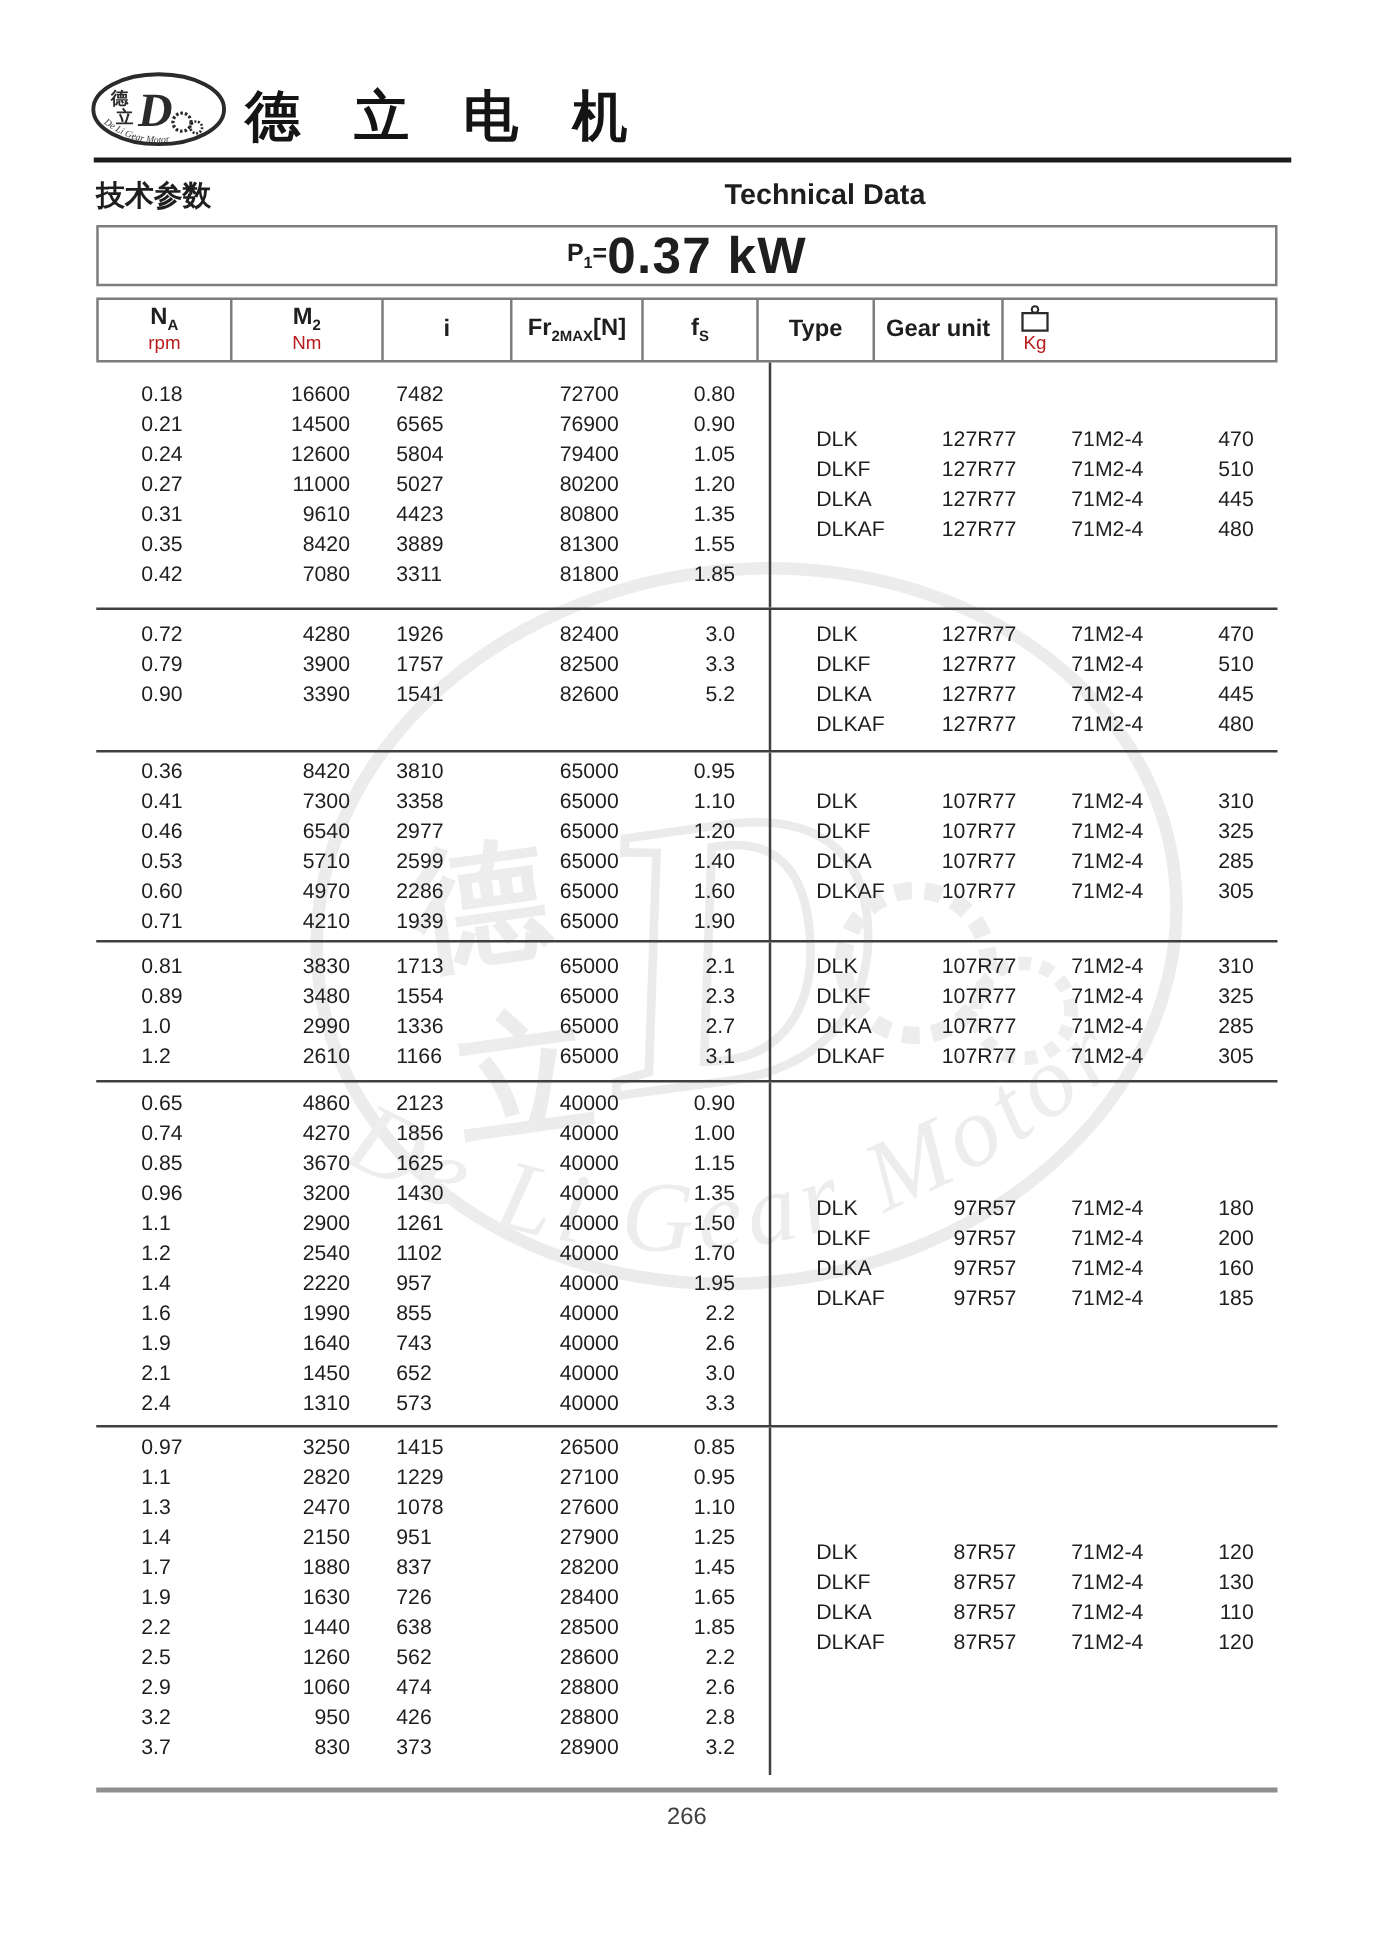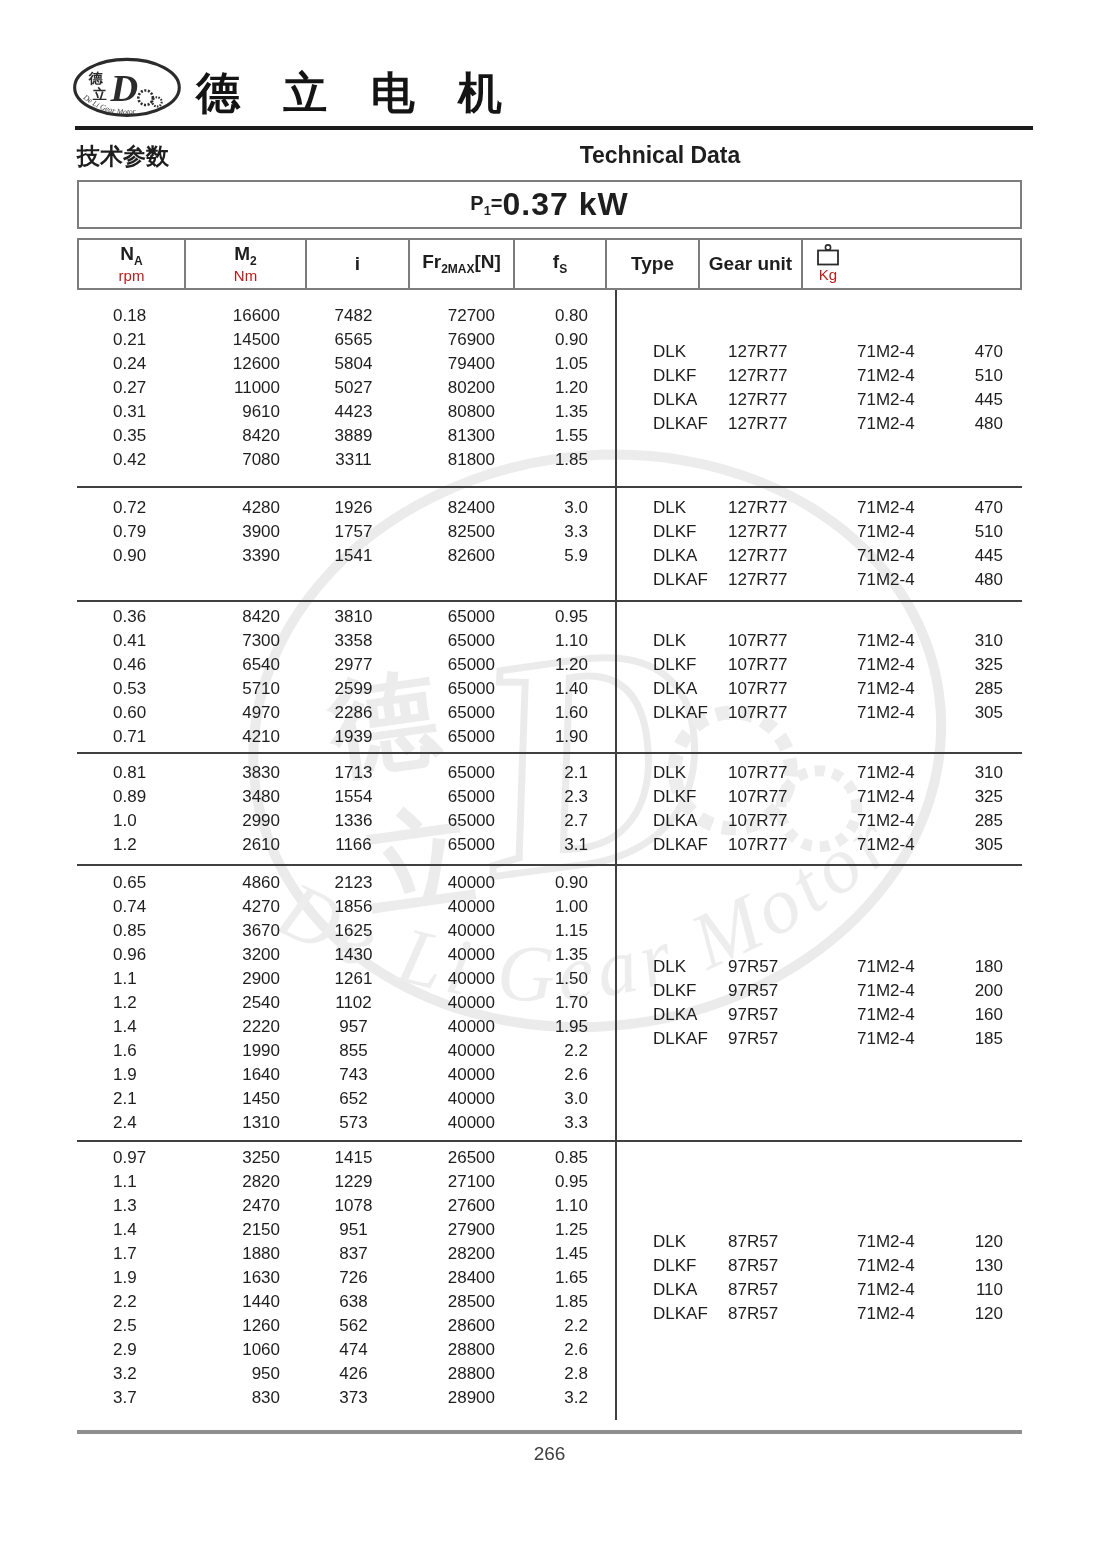--- a/index.html
+++ b/index.html
@@ -14,21 +14,21 @@
   .top-rule { position:absolute; left:75px; top:126px; width:958px; height:4px; background:#1c1c1c; }
   .sec-zh { position:absolute; left:77px; top:141px; font-size:23px; font-weight:700;
             font-family:"DejaVu Sans","Liberation Sans",sans-serif; }
   .sec-en { position:absolute; left:480px; top:142px; width:360px; text-align:center;
             font-size:23px; font-weight:700; }
 
   .power-box { position:absolute; left:77px; top:180px; width:945px; height:49px;
                border:2px solid #7d7d7d; display:flex; align-items:center; justify-content:center; }
   .power-box .p-pre { font-size:20px; font-weight:700; }
   .power-box .p-pre sub { font-size:13px; }
-  .power-box .p-val { font-size:32px; font-weight:700; letter-spacing:1px; }
+  .power-box .p-val { font-size:41px; font-weight:700; letter-spacing:1px; }
 
   
   .thead { position:absolute; left:77px; top:238px; width:945px; height:52px;
            border:2px solid #7d7d7d; display:flex; }
   .thead .hc { display:flex; flex-direction:column; align-items:center; justify-content:center;
                border-left:2px solid #7d7d7d; line-height:1.1; }
   .thead .hc:first-child { border-left:none; }
   .hc .main { font-size:19px; font-weight:700; white-space:nowrap; }
   .hc .main sub { font-size:12px; font-weight:700; }
   .hc .unit { font-size:15px; color:#b91c1c; }
@@ -45,25 +45,25 @@
   .block:nth-of-type(4){ padding:7px 0;  border-bottom:2px solid #404040; }
   .block:nth-of-type(5){ padding:5px 0;  border-bottom:2px solid #404040; }
   .block:nth-of-type(6){ padding:4px 0 10px 0; }
   .vdiv { position:absolute; left:538px; top:0; bottom:0; width:2px; background:#404040; }
   .left-rows { width:540px; }
   .right-rows { width:405px; }
   .trow { display:flex; height:24px; line-height:24px; font-size:17px; white-space:nowrap; }
   .cell { overflow:visible; }
   .c1{width:105px; text-align:left;  padding-left:36px;}
   .c2{width:135px; text-align:right; padding-right:37px;}
-  .c3{width:103px; text-align:center; padding-right:30px;}
+  .c3{width:103px; text-align:left; padding-right:30px;}
   .c4{width:105px; text-align:right; padding-right:30px;}
   .c5{width:92px;  text-align:right; padding-right:29px;}
   .c6{width:93px;  text-align:left;  padding-left:36px;}
-  .c7{width:103px; text-align:left;  padding-left:18px;}
+  .c7{width:103px; text-align:right;  padding-left:18px;}
   .c8{width:157px; text-align:left;  padding-left:44px;}
   .c9{width:52px;  text-align:right; padding-right:-0px; }
   .c9 { padding-right:19px; width:71px; margin-left:-19px; } 
 
   
   .bottom-rule { position:absolute; left:77px; top:1430px; width:945px; height:4px; background:#8f8f8f; }
   .page-num { position:absolute; left:77px; top:1443px; width:945px; text-align:center; font-size:19px; color:#404040; }
 
   
   .watermark { position:absolute; left:225px; top:440px; z-index:0; }
@@ -243,21 +243,21 @@
               <div class="cell c2">3900</div>
               <div class="cell c3">1757</div>
               <div class="cell c4">82500</div>
               <div class="cell c5">3.3</div>
             </div>
             <div class="trow">
               <div class="cell c1">0.90</div>
               <div class="cell c2">3390</div>
               <div class="cell c3">1541</div>
               <div class="cell c4">82600</div>
-              <div class="cell c5">5.9</div>
+              <div class="cell c5">5.2</div>
             </div>
           </div>
           <div class="right-rows">
             <div class="trow">
               <div class="cell c6">DLK</div>
               <div class="cell c7">127R77</div>
               <div class="cell c8">71M2-4</div>
               <div class="cell c9">470</div>
             </div>
             <div class="trow">

